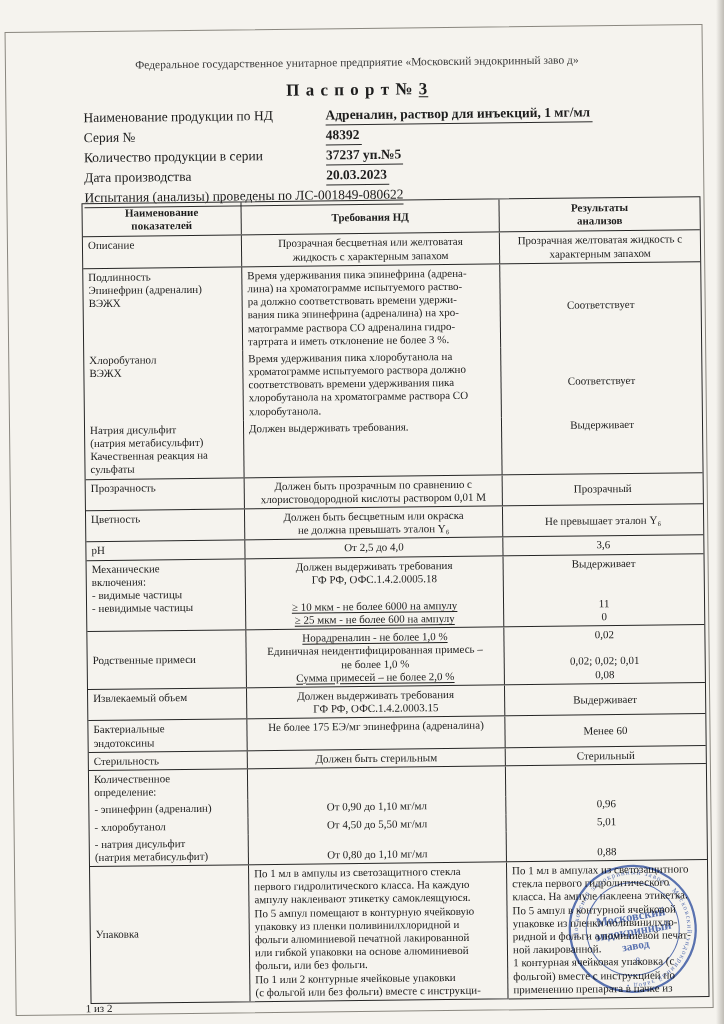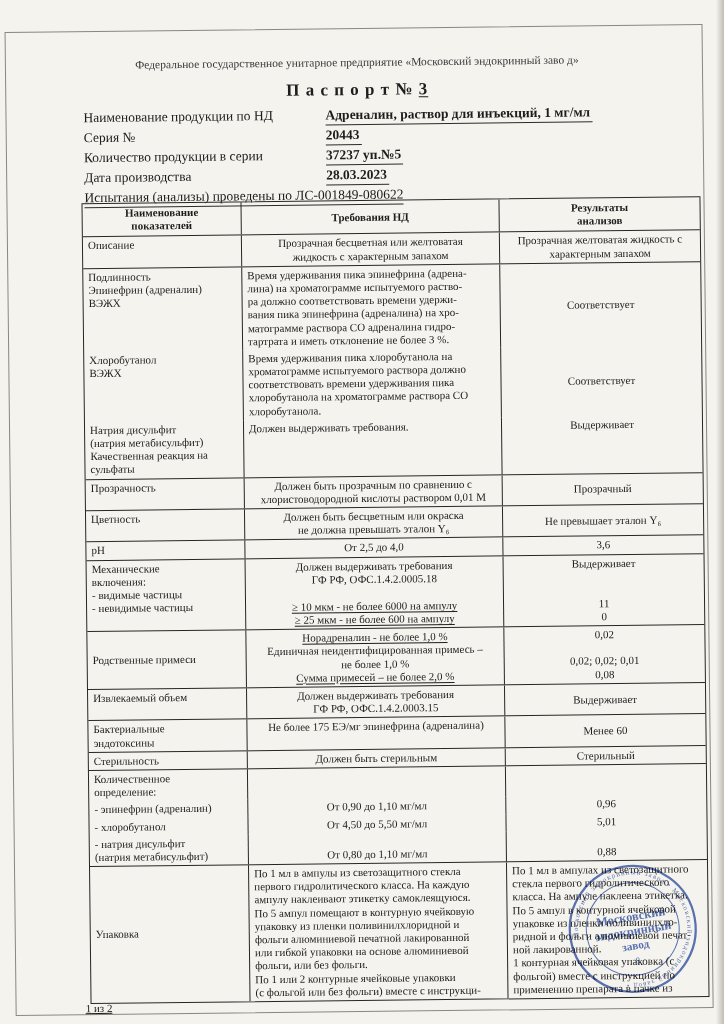--- a/index.html
+++ b/index.html
@@ -28,21 +28,21 @@
   .ml{white-space:pre-line;}
   .tc{text-align:center;}
   .th{font-weight:700;display:flex;align-items:center;justify-content:center;text-align:center;white-space:pre-line;padding:3px 5px;}
   .vc{display:flex;align-items:center;justify-content:center;text-align:center;}
   .vcl{display:flex;align-items:center;}
   .ab{display:flex;align-items:flex-end;justify-content:center;}
   .sp14{height:14px;}
   .sp27{height:27px;}
   .sp13{height:13px;}
 
-  .pagenum{position:absolute;left:80px;top:999px;font-size:11px;text-decoration:underline;}
+  .pagenum{position:absolute;left:80px;top:999px;font-size:11px;}
 
   .stamp{position:absolute;left:562px;top:866px;width:132px;height:132px;color:#2d4c9e;
          opacity:.78;transform:rotate(-9deg);mix-blend-mode:multiply;}
   .stamp svg{width:100%;height:100%;}
   .stamp text{fill:currentColor;}
 </style>
 </head>
 <body>
 
 <div class="sheet">
@@ -55,29 +55,29 @@
     <span class="uline">3</span>
   </div>
 
   <div class="fields">
     <div class="frow">
       <span class="flabel">Наименование продукции по НД</span>
       <span class="fvalue">Адреналин, раствор для инъекций,  1 мг/мл</span>
     </div>
     <div class="frow">
       <span class="flabel">Серия №</span>
-      <span class="fvalue">20443</span>
+      <span class="fvalue">48392</span>
     </div>
     <div class="frow">
       <span class="flabel">Количество продукции в серии</span>
       <span class="fvalue">37237 уп.№5</span>
     </div>
     <div class="frow">
       <span class="flabel">Дата производства</span>
-      <span class="fvalue">28.03.2023</span>
+      <span class="fvalue">20.03.2023</span>
     </div>
     <div class="frow">
       <span class="tests-line">Испытания (анализы) проведены по ЛС-001849-080622</span>
     </div>
   </div>
 
   <div class="tbl">
 
     <div class="trow">
       <div class="c cn th">Наименование

